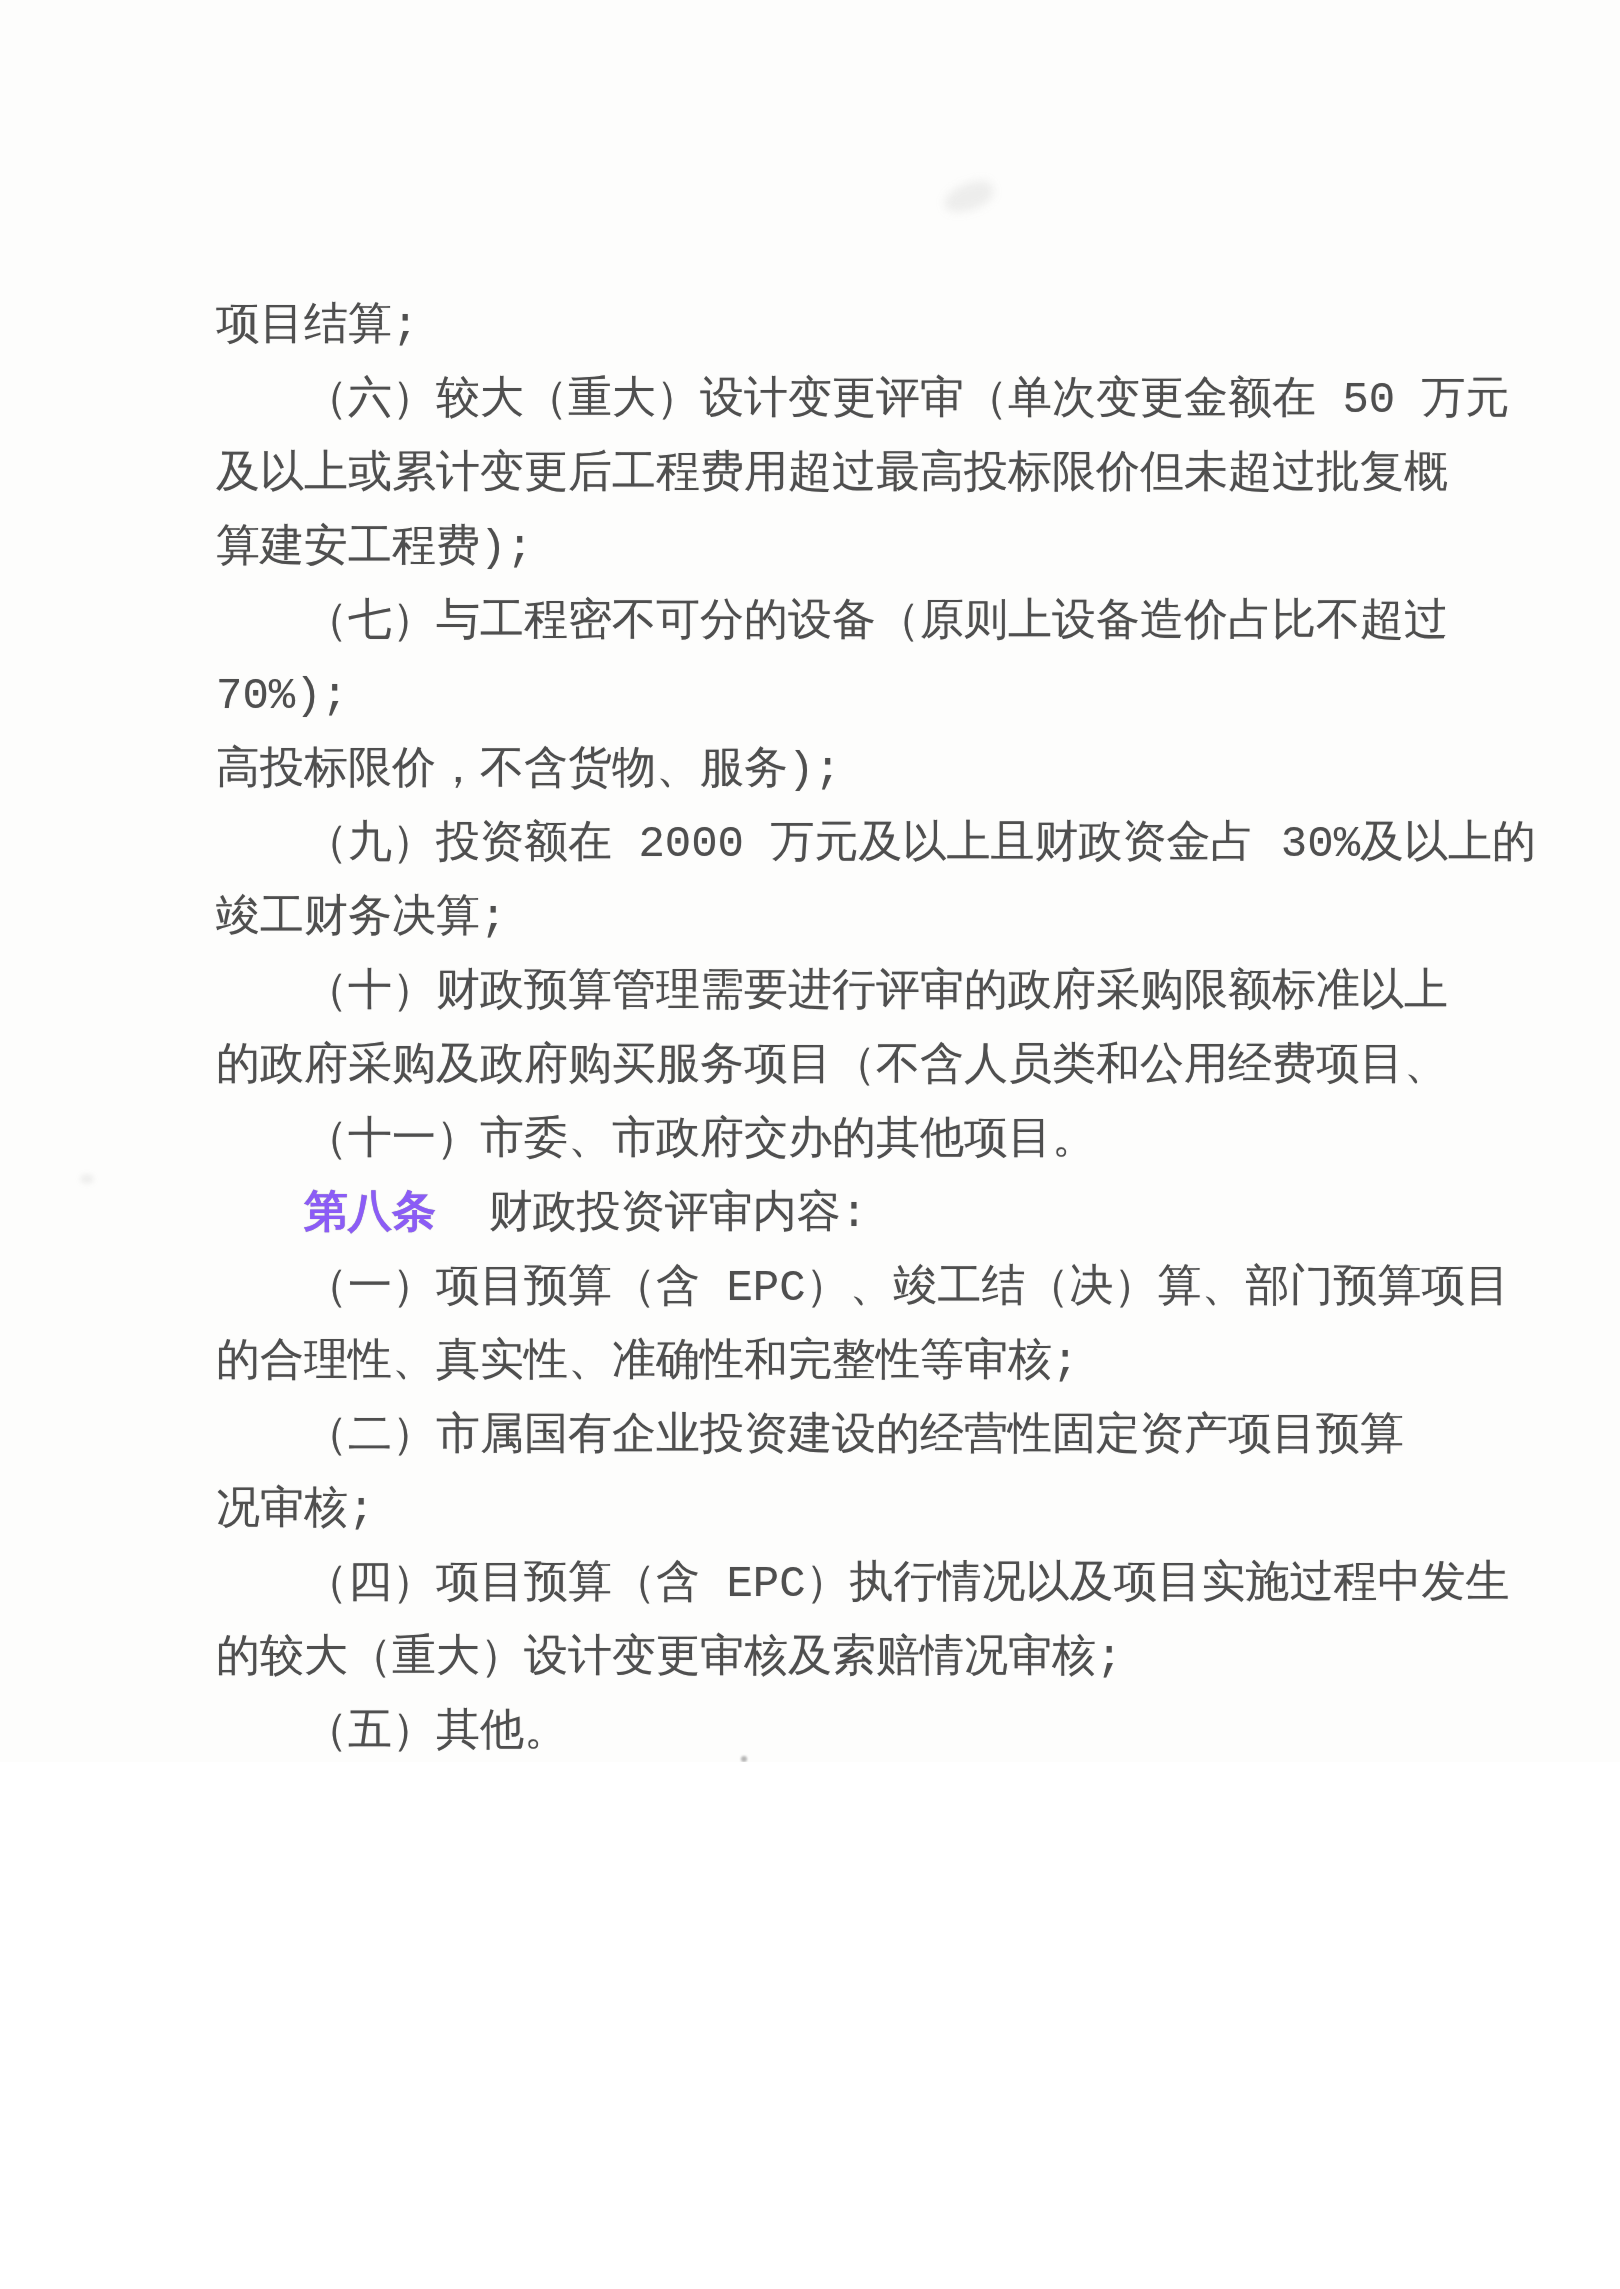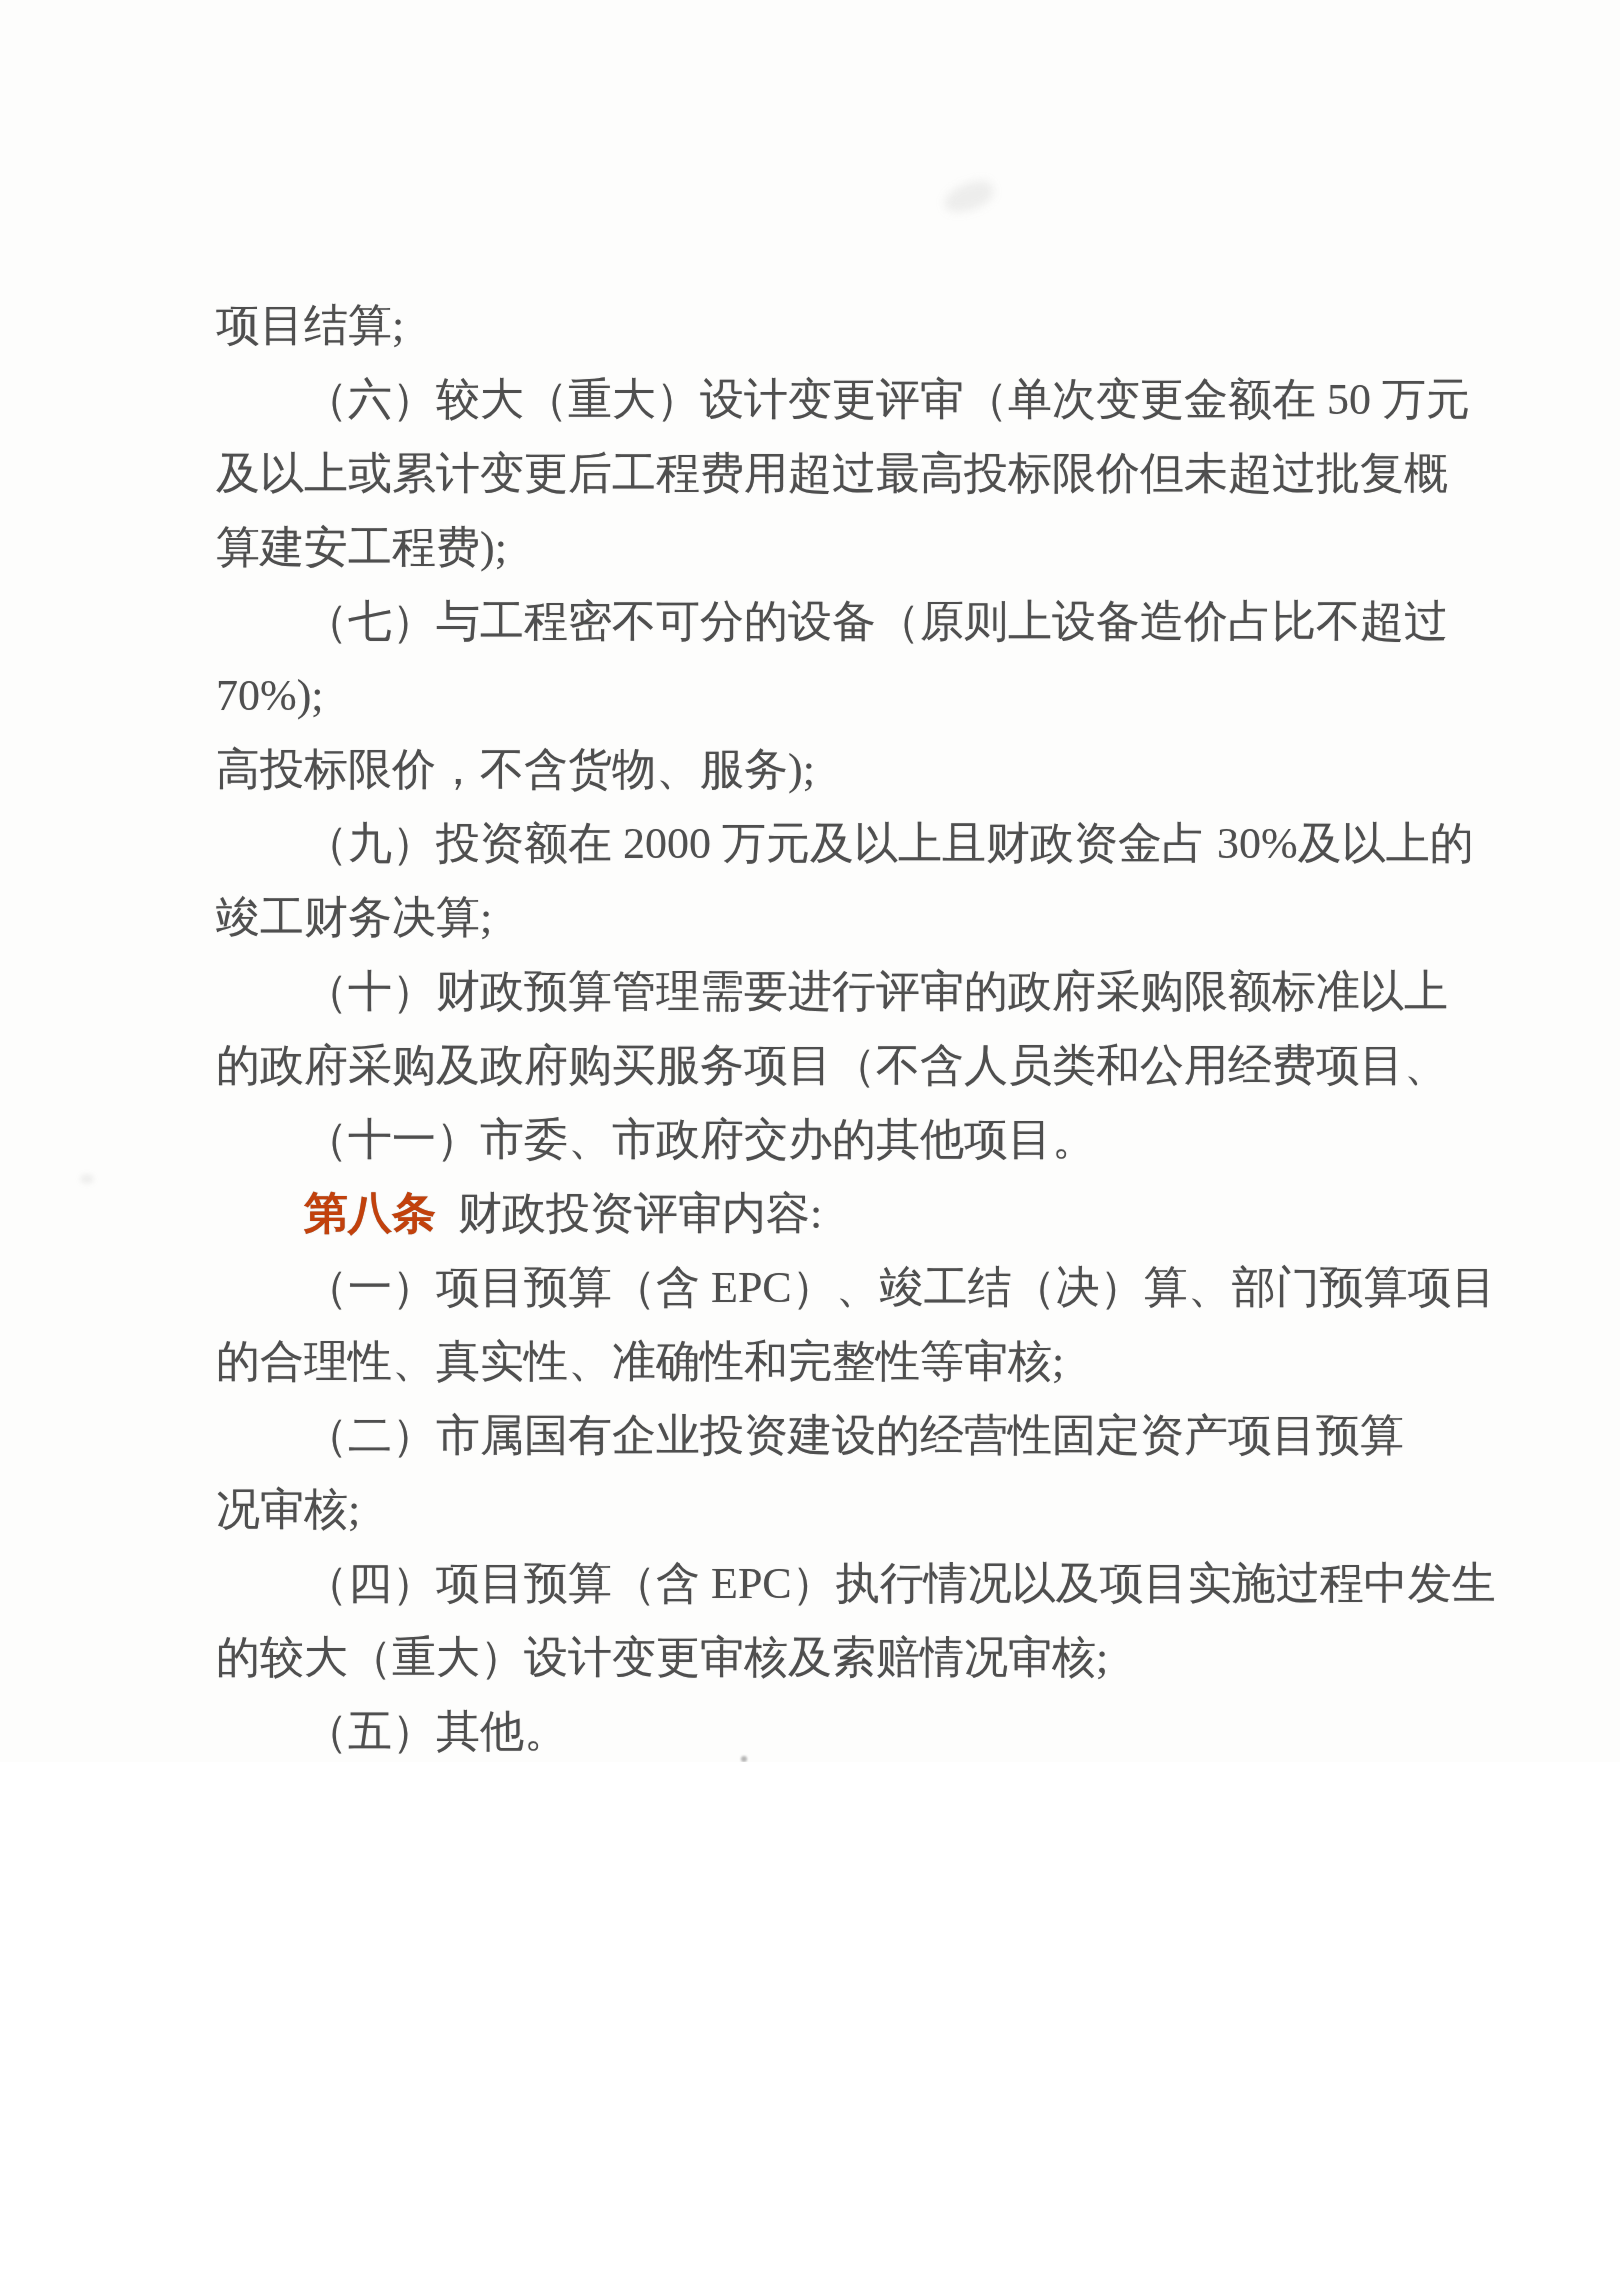--- a/index.html
+++ b/index.html
@@ -6,21 +6,21 @@
     margin: 0;
     padding: 0;
     background: #ffffff;
   }
   .page {
     position: relative;
     width: 1620px;
     height: 1762px;
     background: #fdfdfc;
     overflow: hidden;
-    font-family: Liberation Serif, serif;
+    font-family: Liberation Mono, monospace;
   }
   .content {
     position: absolute;
     left: 216px;
     top: 289px;
     width: 1215px;
     color: #4f4f4f;
   }
   .line {
     height: 74px;
@@ -28,21 +28,21 @@
     font-size: 44px;
     white-space: pre;
     letter-spacing: 0px;
     text-shadow: 0 0 1px rgba(80,80,80,0.35);
   }
   .line.indent {
     padding-left: 88px;
   }
   .line .bold {
     font-weight: 700;
-    color: #c2410c;
+    color: #8b5cf6;
     text-shadow: 0 0 1px rgba(50,50,50,0.5);
   }
   .page-number {
     position: absolute;
     left: 247px;
     top: 2041px;
     font-size: 41px;
     line-height: 47px;
     color: #4c4c4e;
     letter-spacing: 2.9px;

